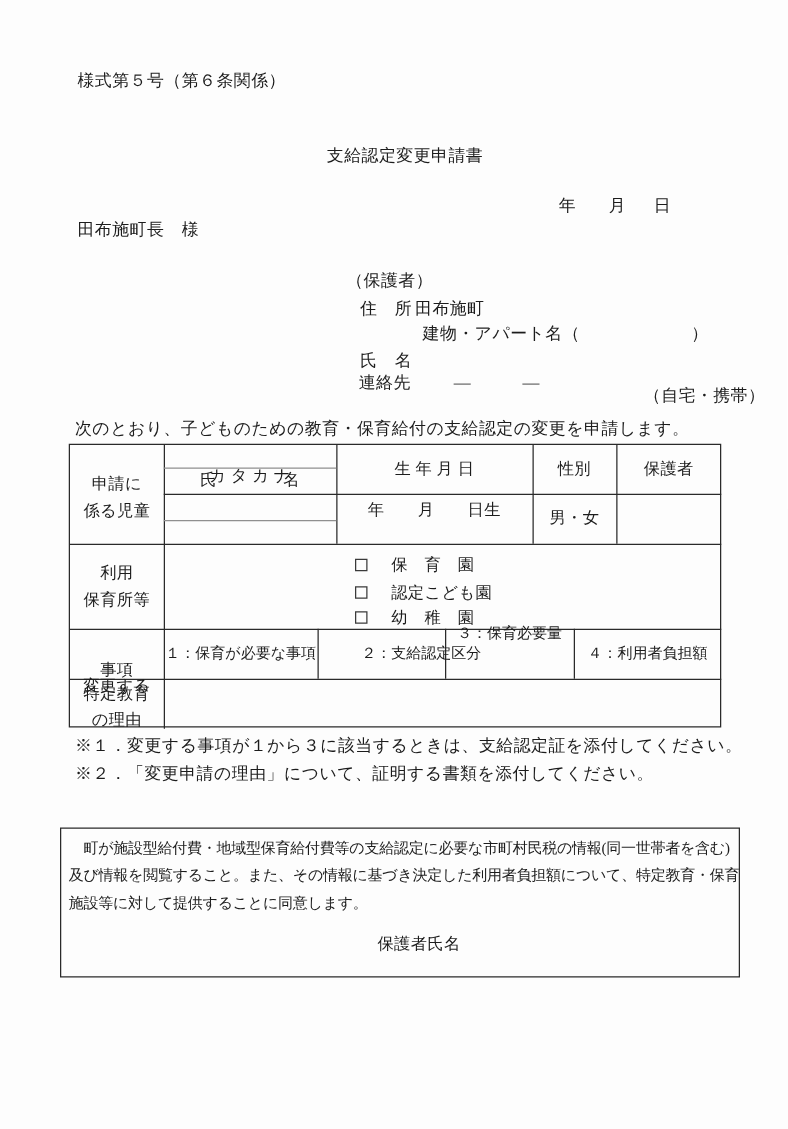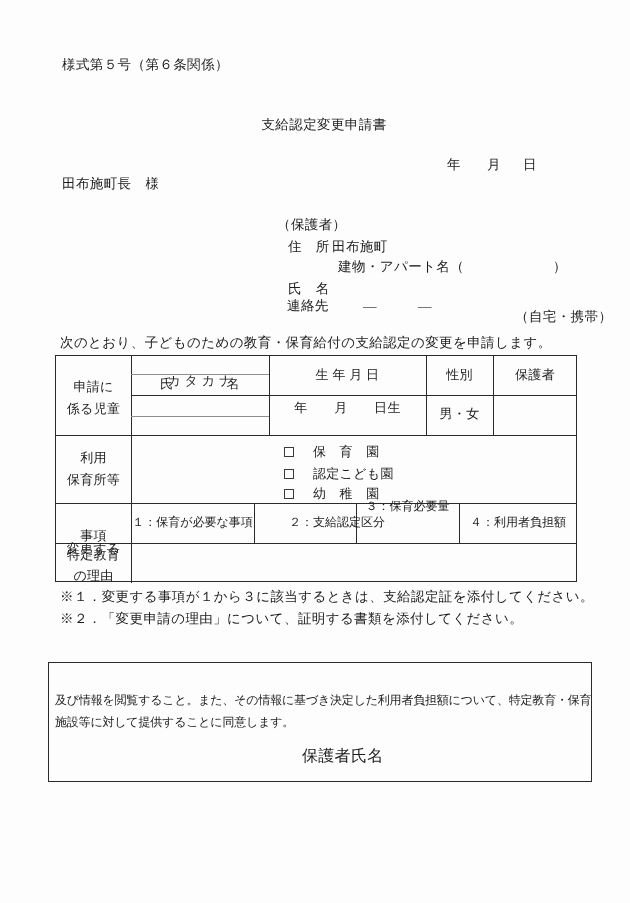--- a/index.html
+++ b/index.html
@@ -116,18 +116,19 @@
 
     <div class="cell ctr" style="left:0; top:192px; width:75px;">特定教育</div>
     <div class="cell ctr" style="left:0; top:213px; width:75px;">の理由</div>
     <div class="cell" style="left:75px; top:187px; width:446px; height:40px;"></div>
   </div>
 
   <div class="t" style="left:60px; top:589px;">※１．変更する事項が１から３に該当するときは、支給認定証を添付してください。</div>
   <div class="t" style="left:60px; top:611px;">※２．「変更申請の理由」について、証明する書類を添付してください。</div>
 
   <div class="sigbox">
+    <div class="t" style="left:6px; top:8px;">　町が施設型給付費・地域型保育給付費等の支給認定に必要な市町村民税の情報(同一世帯者を含む)</div>
     <div class="t" style="left:6px; top:52px;">施設等に対して提供することに同意します。</div>
     <div class="t" style="left:6px; top:30px;">及び情報を閲覧すること。また、その情報に基づき決定した利用者負担額について、特定教育・保育</div>
-    <div class="t" style="left:253px; top:84px; font-size:16px; letter-spacing:0.3px;">保護者氏名</div>
+    <div class="t" style="left:253px; top:84px; font-size:13px; letter-spacing:0.3px;">保護者氏名</div>
   </div>
 
 </div>
 
 </body></html>

